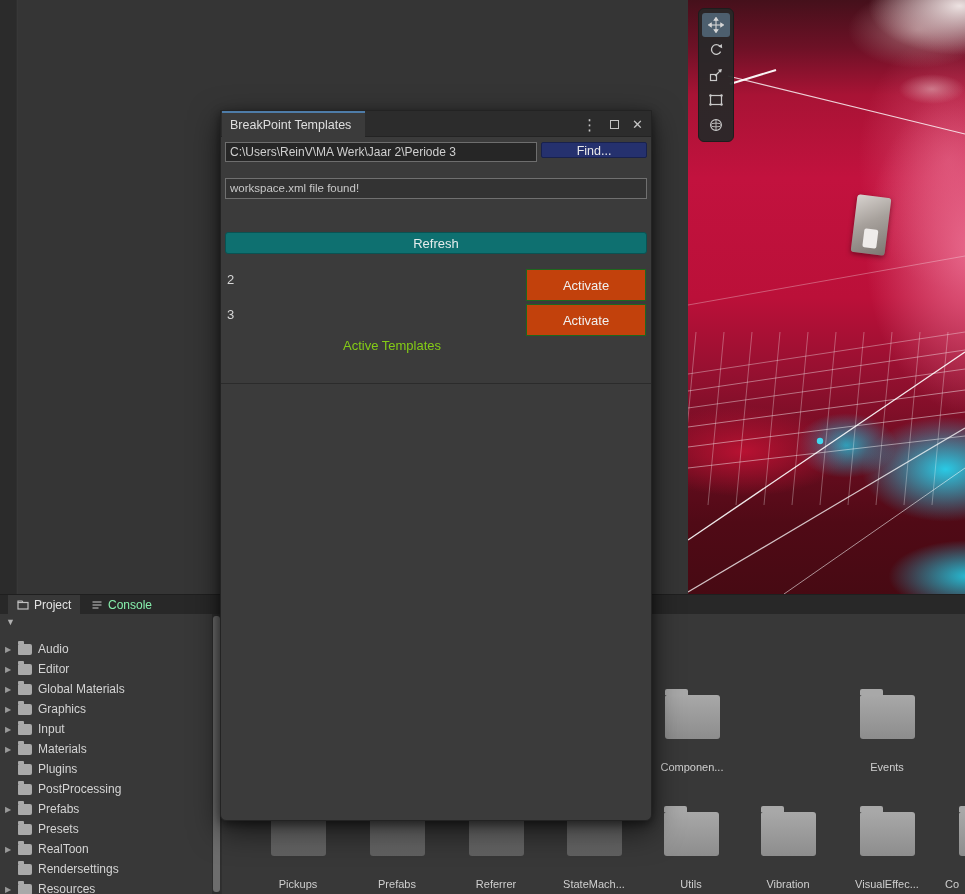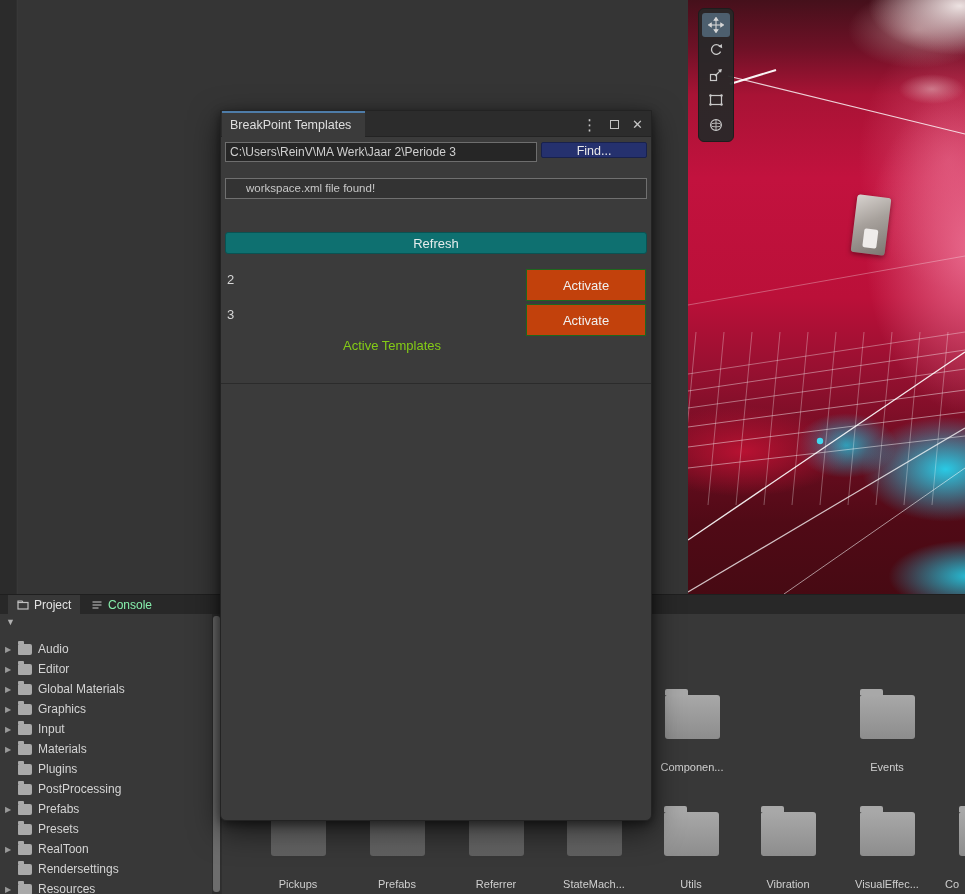--- a/index.html
+++ b/index.html
@@ -100,21 +100,21 @@
     flex:1; height:20px; background:#262626; border:1px solid #6e6e6e; color:#cfcfcf;
     font-family:"Liberation Sans",sans-serif; font-size:12px; padding:0 4px; outline:none;
   }
   .find-btn {
     width:106px; height:16px; background:#25316e; border:1px solid #18214d; color:#e8e8e8;
     font-family:"Liberation Sans",sans-serif; font-size:12.5px; border-radius:2px;
   }
   .status-field {
     position:absolute; left:4px; right:4px; top:41px; height:21px;
     background:#333333; border:1px solid #707070; color:#c8c8c8;
-    font-size:11.5px; line-height:19px; padding:0 20px; white-space:nowrap; overflow:hidden;
+    font-size:11.5px; line-height:19px; padding:0 4px; white-space:nowrap; overflow:hidden;
   }
   .refresh-btn {
     position:absolute; left:4px; right:4px; top:95px; height:22px;
     background:#0e7070; border:1px solid #0a5252; color:#e4ecec;
     font-family:"Liberation Sans",sans-serif; font-size:13px; border-radius:3px;
   }
   .tpl-row { position:absolute; left:0; right:0; height:22px; }
   .tpl-row.r0 { top:132px; }
   .tpl-row.r1 { top:167px; }
   .tpl-id { position:absolute; left:6px; top:3px; font-size:13px; color:#d6d6d6; }

